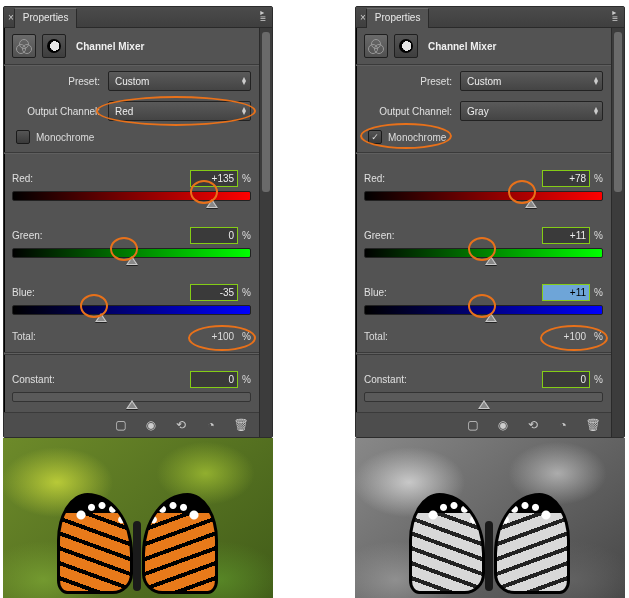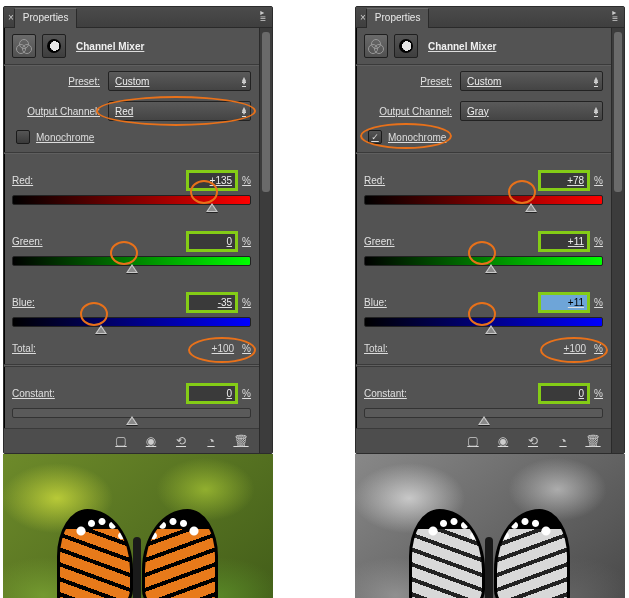--- a/index.html
+++ b/index.html
@@ -59,21 +59,20 @@
   .flyout-arrows::before { content: "▸"; font-size: 8px; display:block; line-height:4px;}
   .flyout-arrows::after  { content: "≡"; font-size: 10px; display:block; line-height:8px;}
 
   .panel-body {
     display: flex;
   }
   .content {
     flex: 1;
     padding: 6px 0 0 0;
     position: relative;
-    text-decoration: underline;
   }
   .scrollbar {
     width: 12px;
     background: #3c3c3c;
     border-left: 1px solid #2a2a2a;
     position: relative;
   }
   .scrollbar .thumb {
     position: absolute;
     left: 2px; right: 2px;
@@ -182,21 +181,21 @@
   .slider-head .name { color: #e0e0e0; }
   .val-wrap {
     display: flex;
     align-items: center;
     gap: 4px;
   }
   .val-input {
     width: 40px;
     height: 15px;
     background: #3a3a3a;
-    border: 3px solid #84cc16;
+    border: 1px solid #84cc16;
     color: #eee;
     font-size: 10px;
     text-align: right;
     padding: 0 3px;
   }
   .val-input.highlight {
     background: #6ea5d8;
     color: #000;
   }
   .pct { color: #ddd; }

